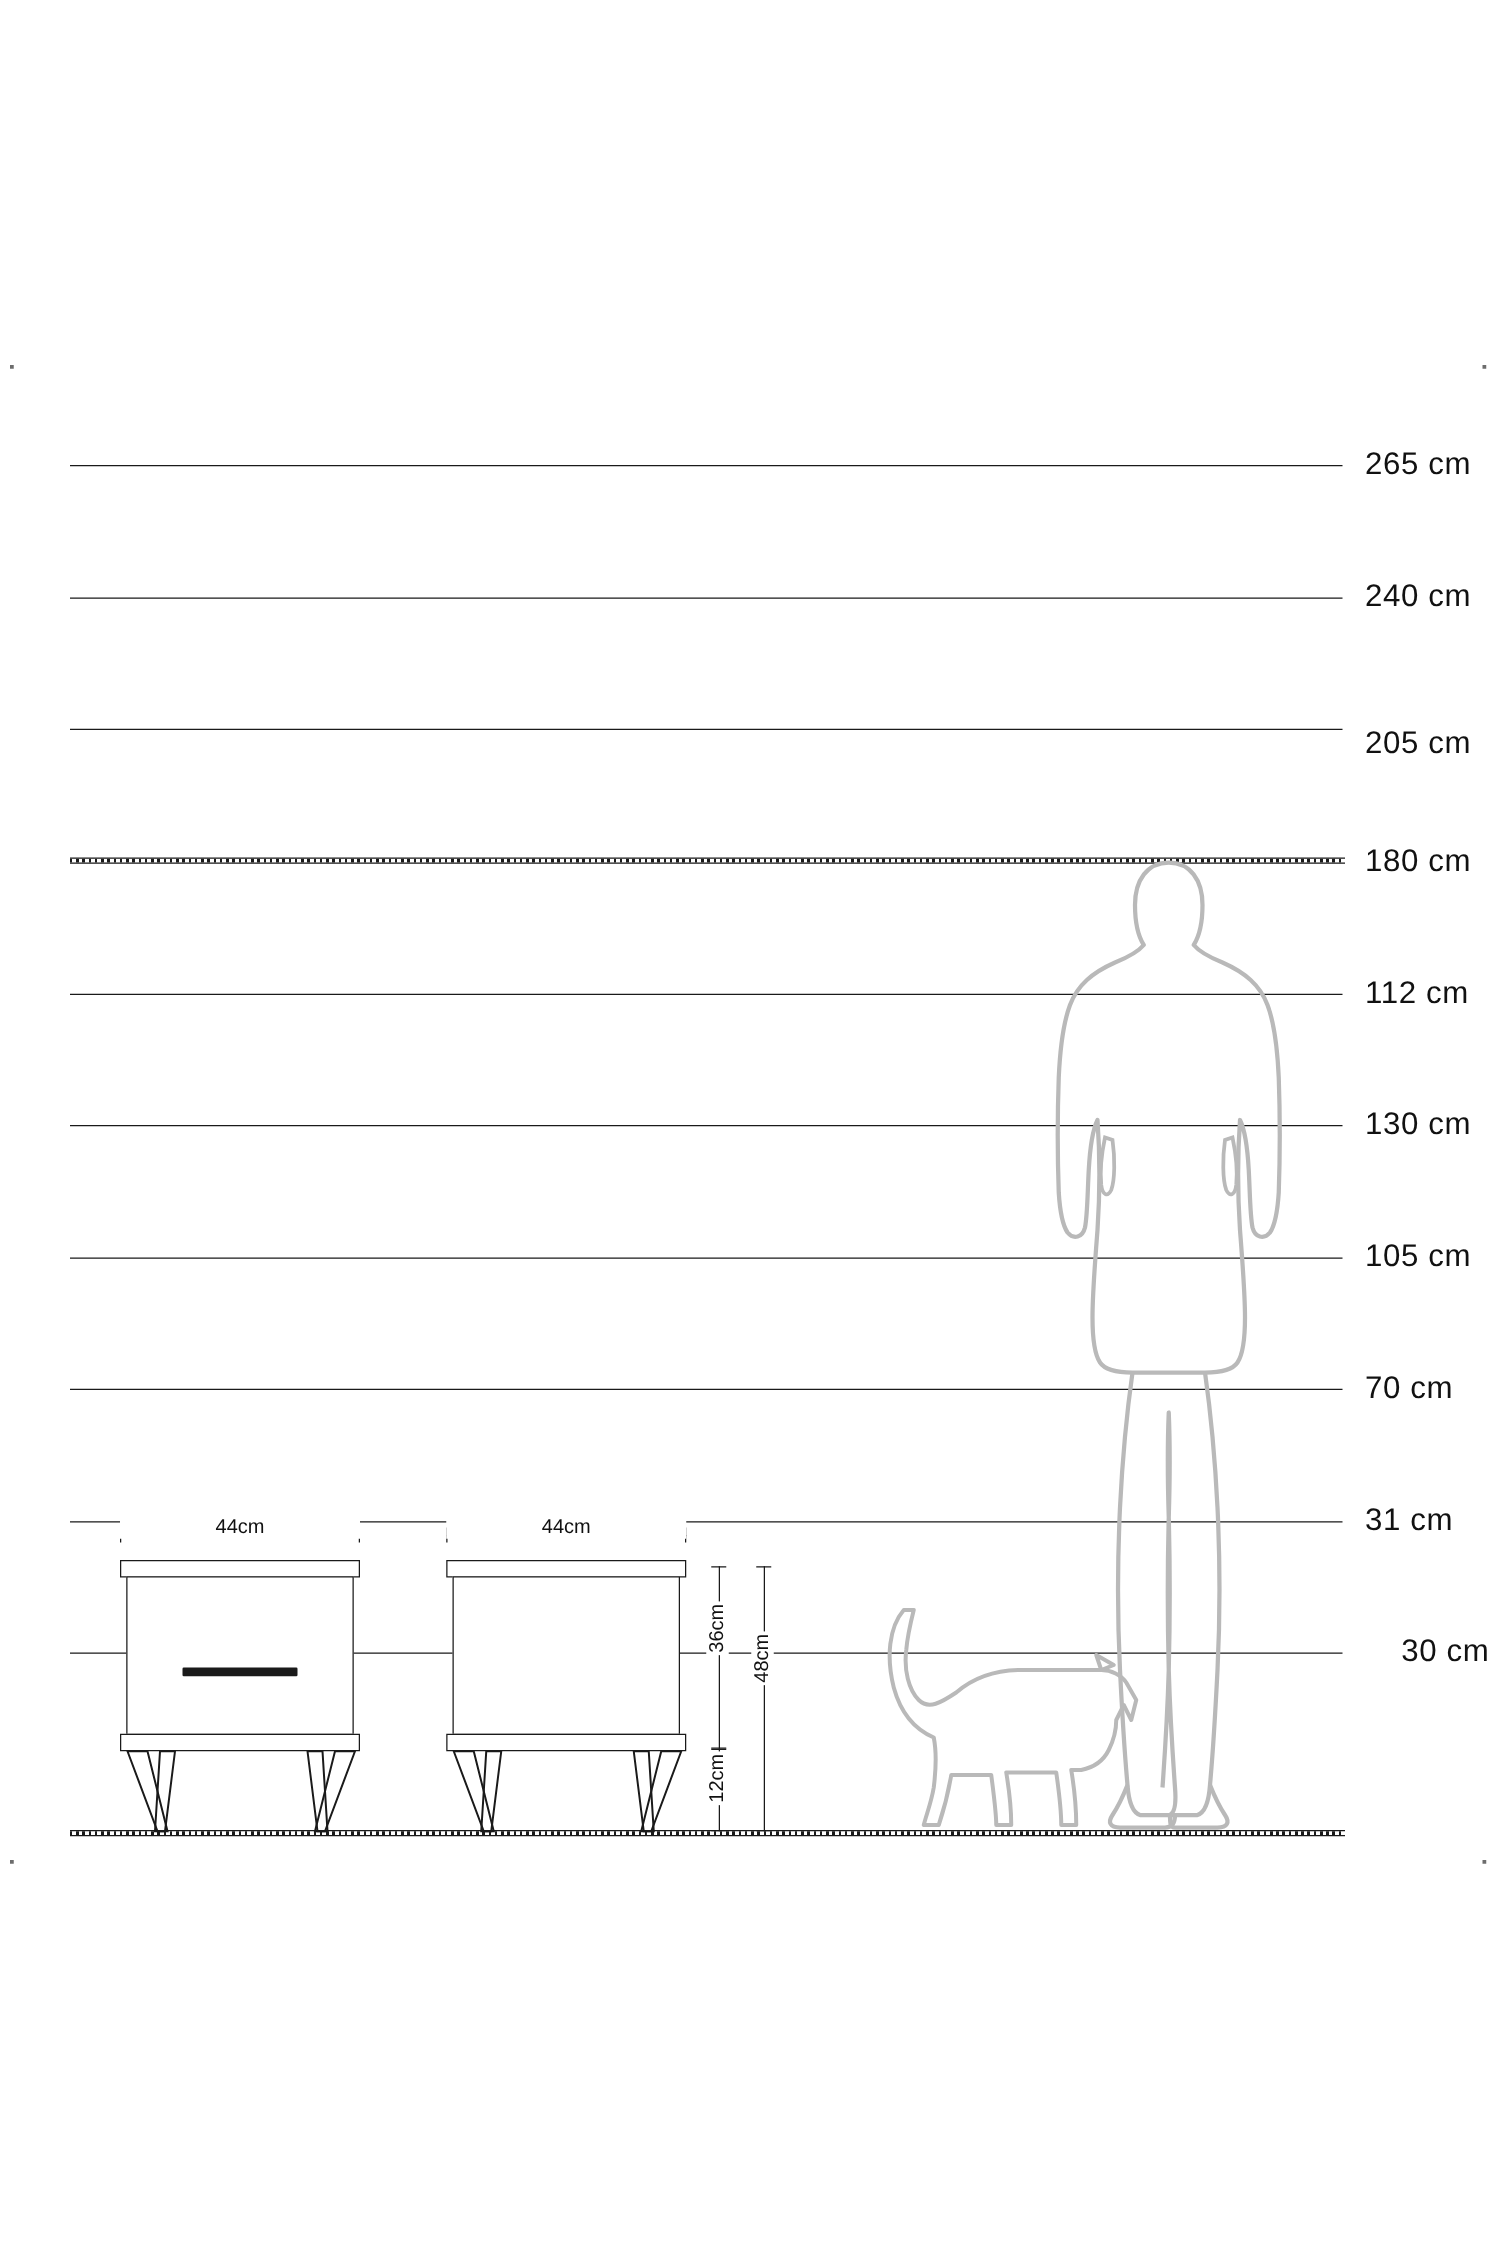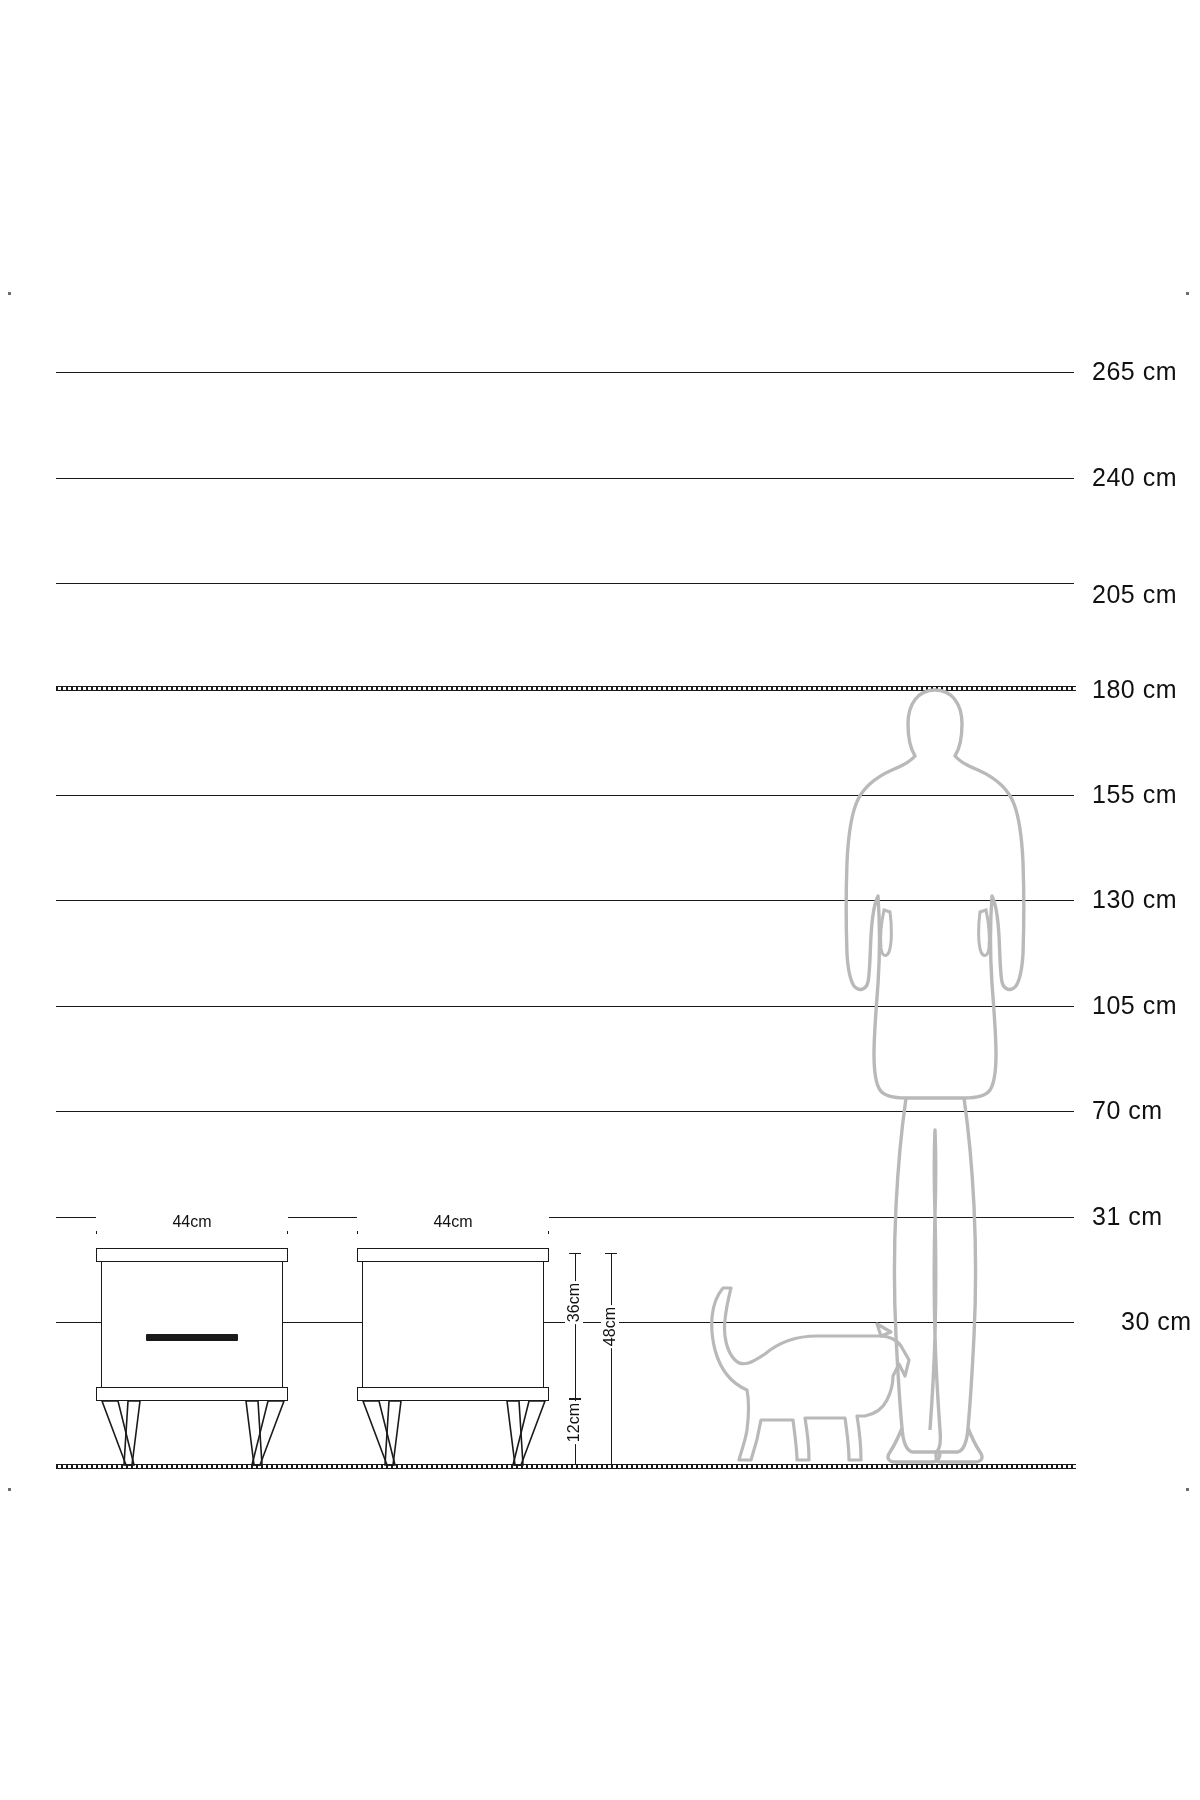--- a/index.html
+++ b/index.html
@@ -161,21 +161,21 @@
   <div class="gridline" style="left:56px; top:478px; width:1018px;"></div>
   <div class="axis-label" style="left:1092px; top:463px;">240 cm</div>
 
   <div class="gridline" style="left:56px; top:583px; width:1018px;"></div>
   <div class="axis-label" style="left:1092px; top:568px;margin-top:12px;">205 cm</div>
 
   <div class="hatch-line" style="left:56px; top:686px; width:1020px;"></div>
   <div class="axis-label" style="left:1092px; top:675px;">180 cm</div>
 
   <div class="gridline" style="left:56px; top:795px; width:1018px;"></div>
-  <div class="axis-label" style="left:1092px; top:780px;">155 cm</div>
+  <div class="axis-label" style="left:1092px; top:780px;">112 cm</div>
 
   <div class="gridline" style="left:56px; top:900px; width:1018px;"></div>
   <div class="axis-label" style="left:1092px; top:885px;">130 cm</div>
 
   <div class="gridline" style="left:56px; top:1006px; width:1018px;"></div>
   <div class="axis-label" style="left:1092px; top:991px;">105 cm</div>
 
   <div class="gridline" style="left:56px; top:1111px; width:1018px;"></div>
   <div class="axis-label" style="left:1092px; top:1096px;">70 cm</div>
 

